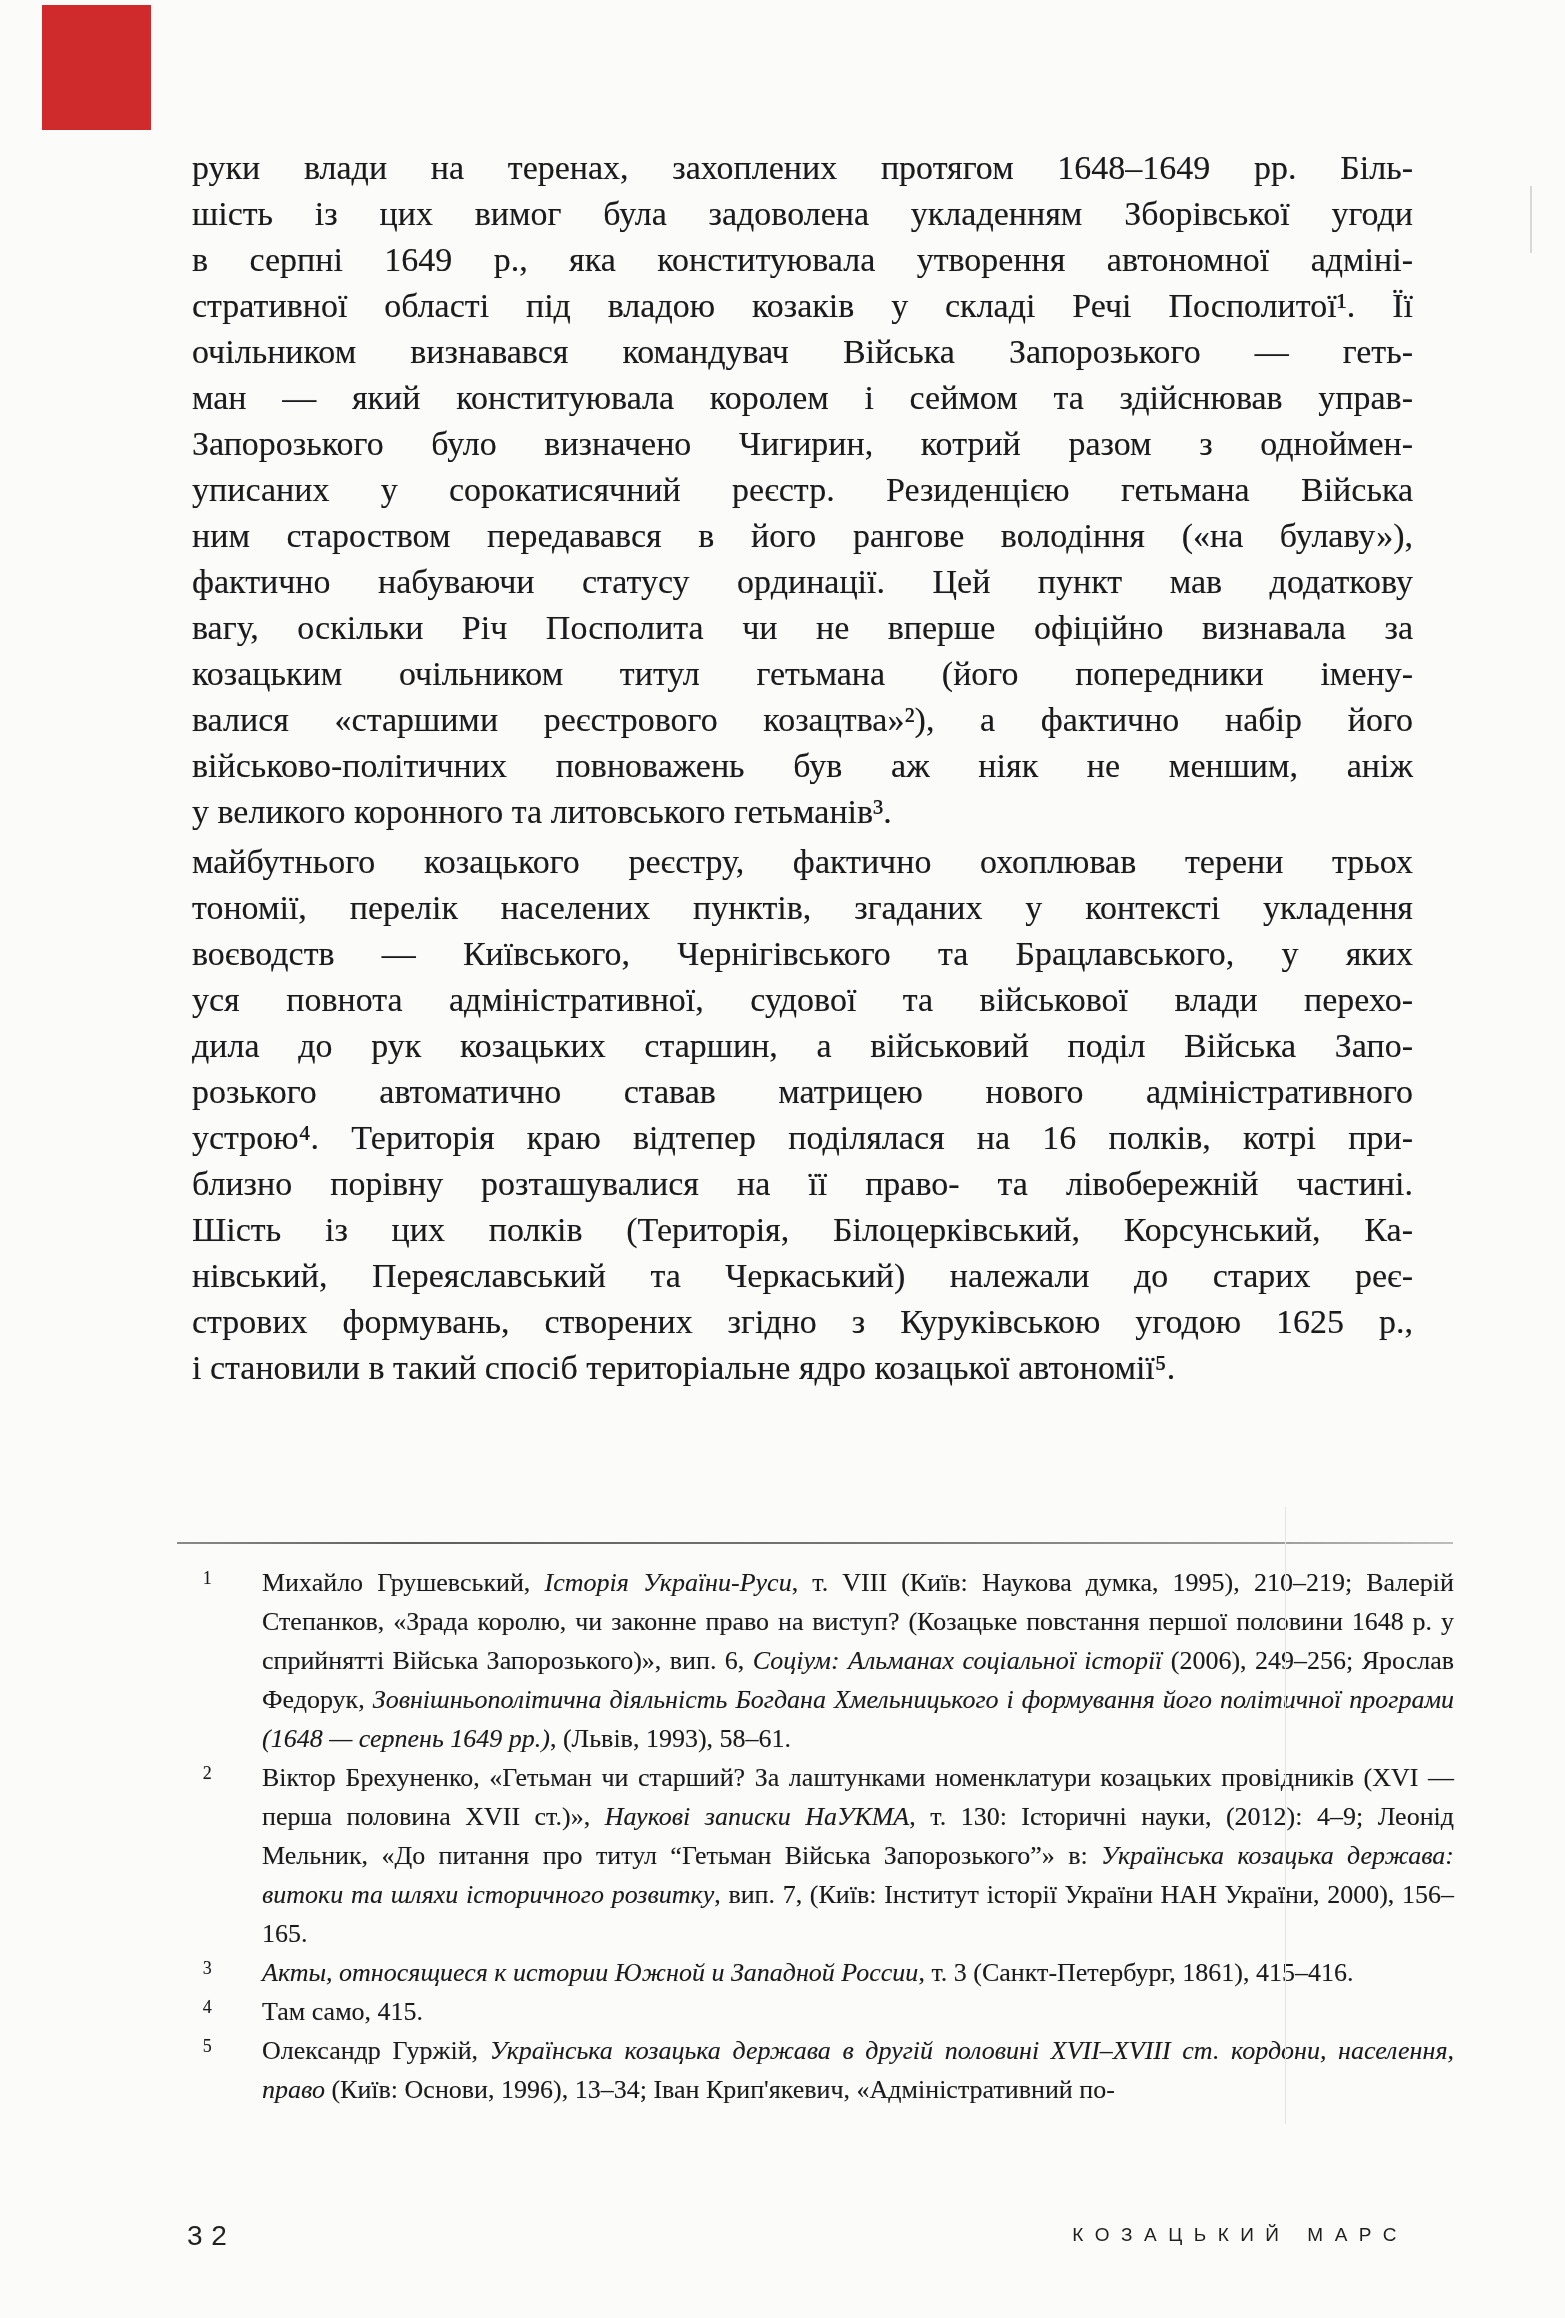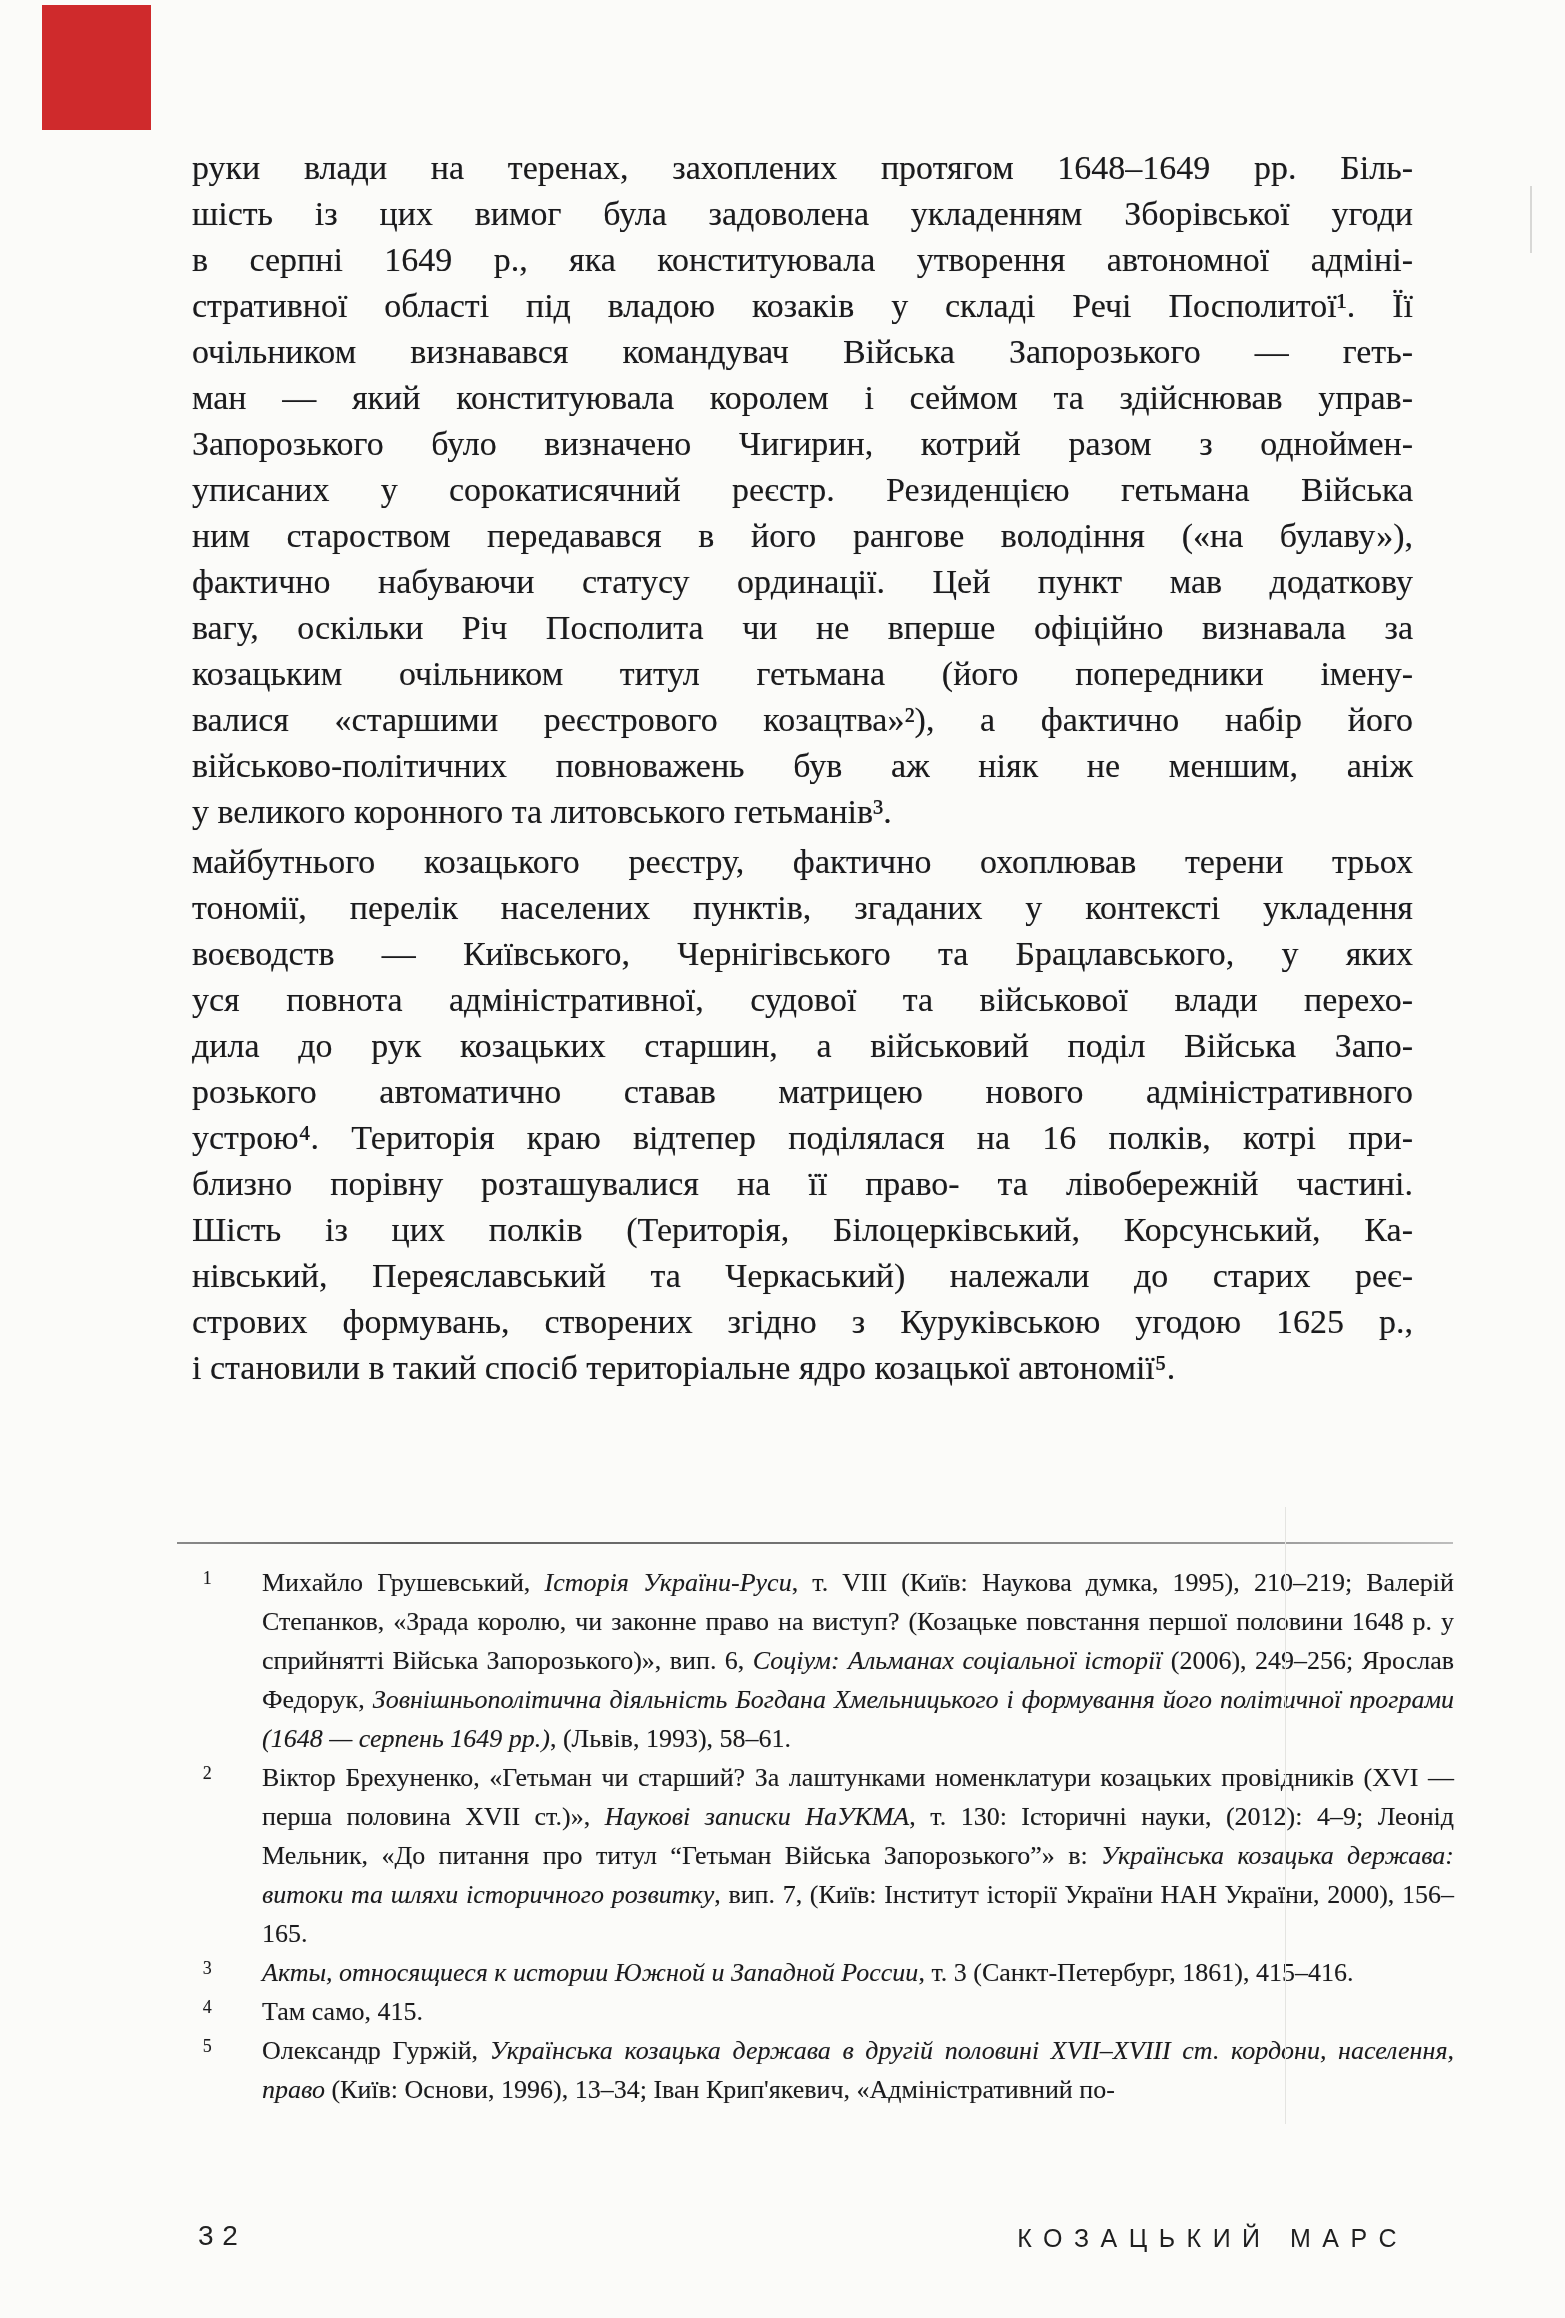--- a/index.html
+++ b/index.html
@@ -43,28 +43,28 @@
     line-height:39px;
     text-align:justify;
     text-shadow:0 0 0.7px rgba(10,10,12,.3);
   }
   .fn-num{
     position:absolute;left:10.8px;top:-4px;
     font-size:18px;
   }
   .it{font-style:italic;}
   .footer-pagenum{
-    position:absolute;left:198px;top:2220px;
+    position:absolute;left:187px;top:2220px;
     font-family:"Liberation Sans", sans-serif;
     font-size:28px;letter-spacing:8.8px;color:#222;
   }
   .footer-title{
     position:absolute;right:158px;top:2224px;
     font-family:"Liberation Sans", sans-serif;
-    font-size:25px;letter-spacing:11.5px;color:#1f1f1f;
+    font-size:19px;letter-spacing:11.5px;color:#1f1f1f;
     white-space:nowrap;
   }
   .artifact-a{
     position:absolute;left:1530px;top:186px;width:2px;height:67px;background:#d8d8d6;
   }
   .artifact-b{
     position:absolute;left:1285px;top:1507px;width:1.3px;height:617px;background:#e4e4e1;
   }
 </style>
 </head>

